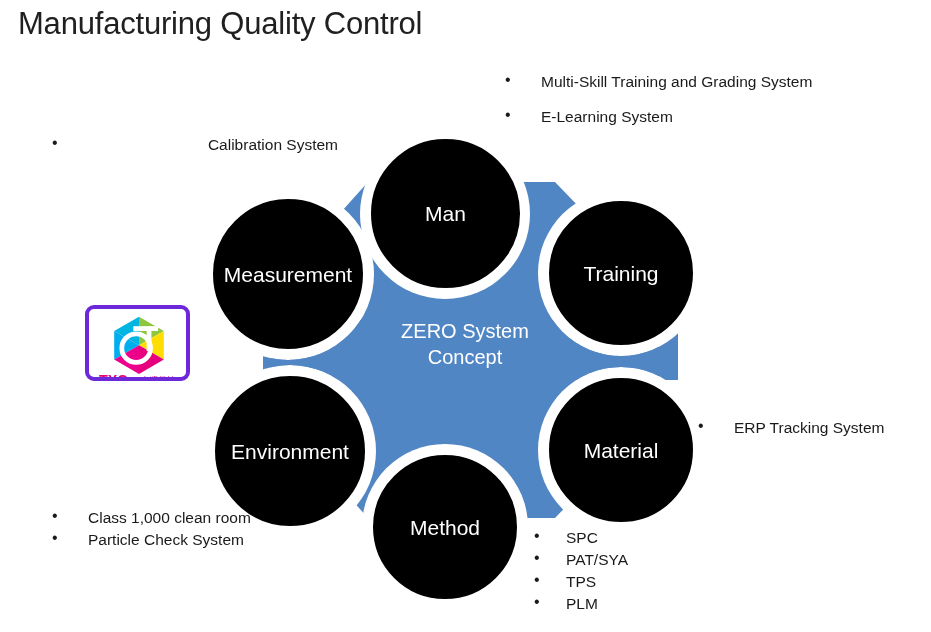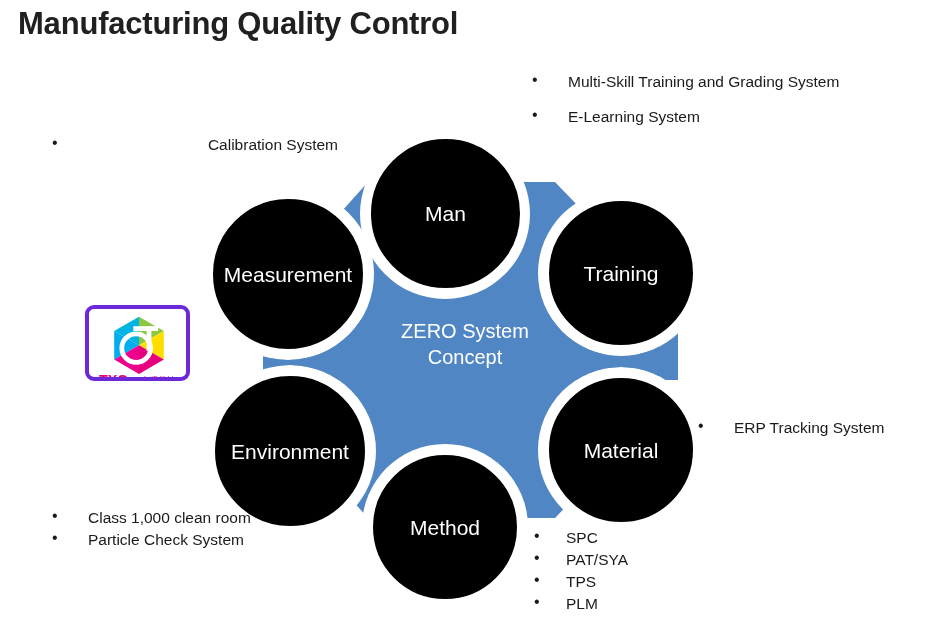--- a/index.html
+++ b/index.html
@@ -10,21 +10,21 @@
     color:#1a1a1a;
     position:relative;
     overflow:hidden;
   }
 
   
   #page-title {
     position:absolute;
     left:18px; top:6px;
     font-size:31px;
-    font-weight:700;
+    font-weight:400;
     letter-spacing:-0.2px;
     color:#202020;
     white-space:nowrap;
   }
 
   
   #diagram {
     position:absolute;
     left:0; top:0;
     width:931px; height:632px;
@@ -90,21 +90,21 @@
   .bullets li::before {
     content:"\2022";
     position:absolute;
     left:4px;
     top:-2px;
     font-size:16px;
     color:#1a1a1a;
   }
   .bullets.tight li { margin-bottom:0px; }
 
-  #bullets-man         { left:528px; top:72px;  width:360px; }
+  #bullets-man         { left:501px; top:72px;  width:360px; }
   #bullets-machine     { left:694px; top:192px; width:230px; }
   #bullets-material    { left:694px; top:418px; width:240px; }
   #bullets-method      { left:530px; top:528px; width:210px; }
   #bullets-environment { left:48px;  top:508px; width:300px; }
   #bullets-measurement { left:48px;  top:135px; width:290px; }
 
   #bullets-machine li  { margin-bottom:18px; }
   #bullets-method li   { margin-bottom:2px; padding-left:36px; }
   #bullets-environment li { margin-bottom:2px; }
   #bullets-measurement li { margin-bottom:18px;text-align:right; }

